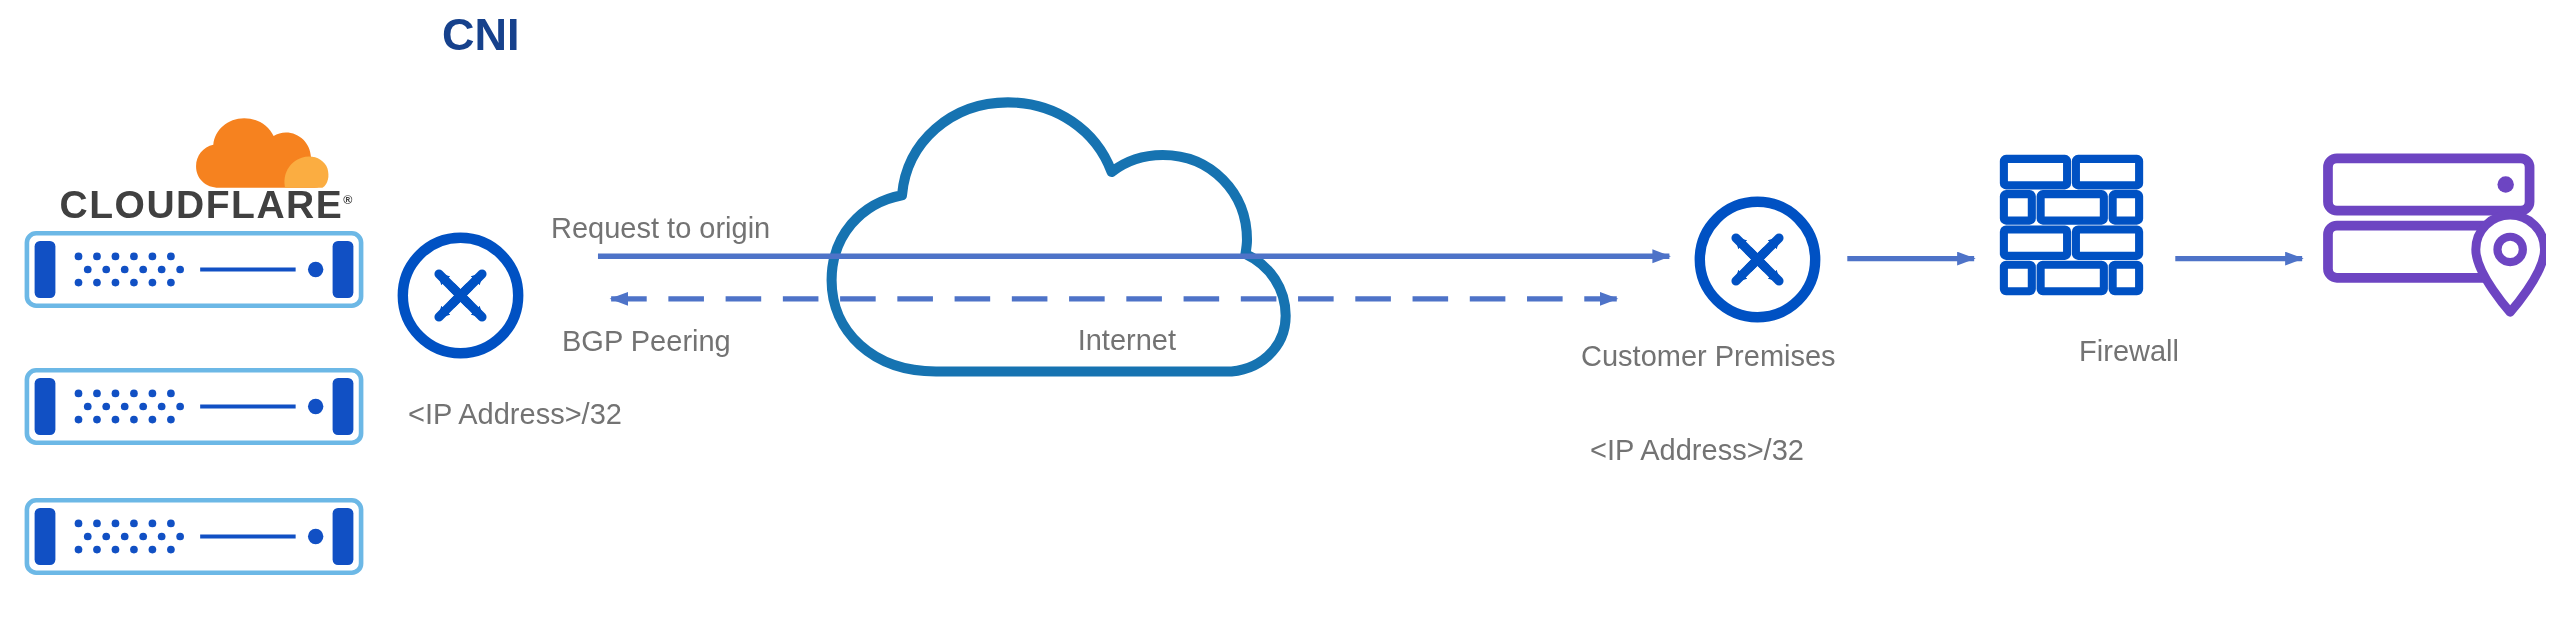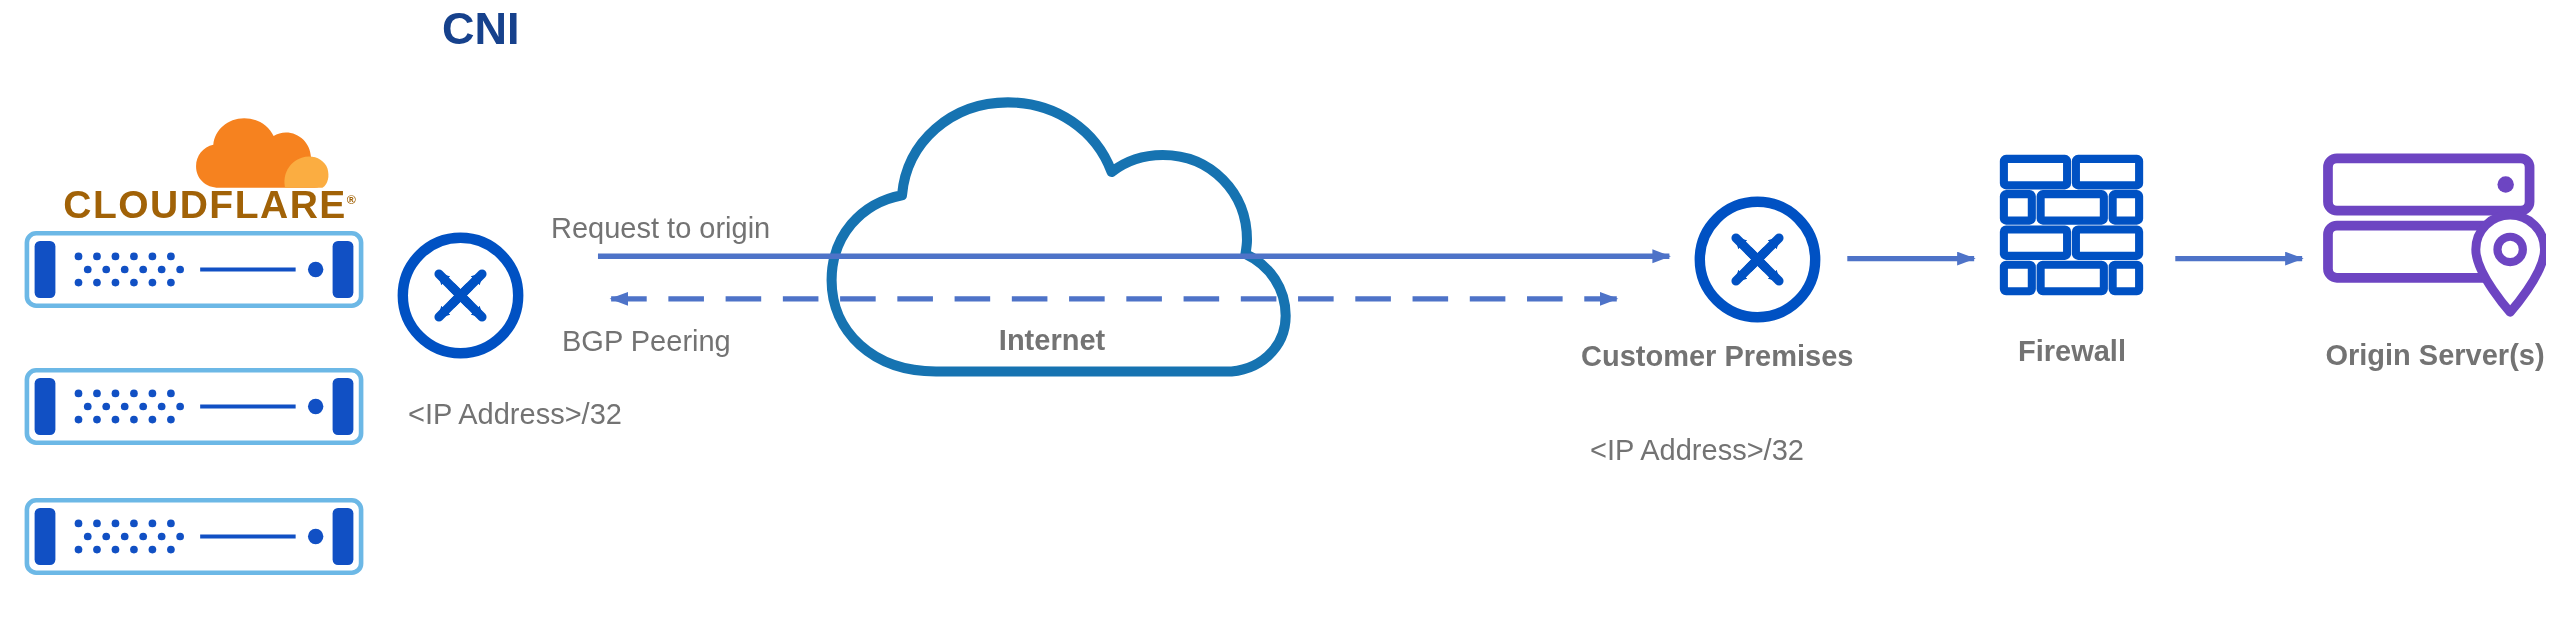--- a/index.html
+++ b/index.html
@@ -26,48 +26,48 @@
     z-index: 2;
   }
   .lbl {
     position: absolute;
     z-index: 3;
     color: #737373;
     font-size: 29px;
     line-height: 37px;
     white-space: nowrap;
   }
-  .lbl.center { text-align: center; font-weight: bold; }
+  .lbl.center { text-align: right; }
   .title {
     position: absolute;
-    left: 442px; top: 4px;
+    left: 442px; top: 10px;
     z-index: 3;
     color: #16418c;
     font-size: 45px;
     font-weight: 700;
     line-height: 50px;
   }
   .wordmark {
     position: absolute;
-    left: 40px; top: 183px;
+    left: 48px; top: 183px;
     width: 316px;
     z-index: 3;
-    text-align: right;
-    color: #a16207;
+    text-align: center;
+    color: #404040;
     font-size: 39px;
     font-weight: 800;
     letter-spacing: 1.5px;
     white-space: nowrap;
   }
   .wordmark sup {
     font-size: 12.4px;
     font-weight: 700;
     letter-spacing: 0;
   }
-  .cpe-label { line-height: 39px; font-weight: bold; }
+  .cpe-label { line-height: 39px; }
 </style>
 </head>
 <body>
 
 <div class="canvas">
 
   <svg class="layer-lines" viewBox="0 0 3330 806">
     <defs>
       <marker id="ah" markerUnits="userSpaceOnUse" markerWidth="30" markerHeight="22" refX="22" refY="9" orient="auto-start-reverse">
         <path d="M0,0 L24,9 L0,18 Z" fill="#4e73c8"></path>
@@ -259,16 +259,15 @@
   <div class="lbl center" style="left:928px; top:322px; width:248px;">Internet</div>
 
   <div class="lbl cpe-label" style="left:1581px; top:337px;">
     <div>Customer Premises</div>
   </div>
 
   <div class="lbl" style="left:1590px; top:432px;">&lt;IP Address&gt;/32</div>
 
   <div class="lbl center" style="left:1965px; top:333px; width:214px;">Firewall</div>
 
-  <div class="lbl center" style="left:2305px; top:337px; width:260px;">Origin Server(s)</div>
 
 </div>
 
 
 </body></html>

